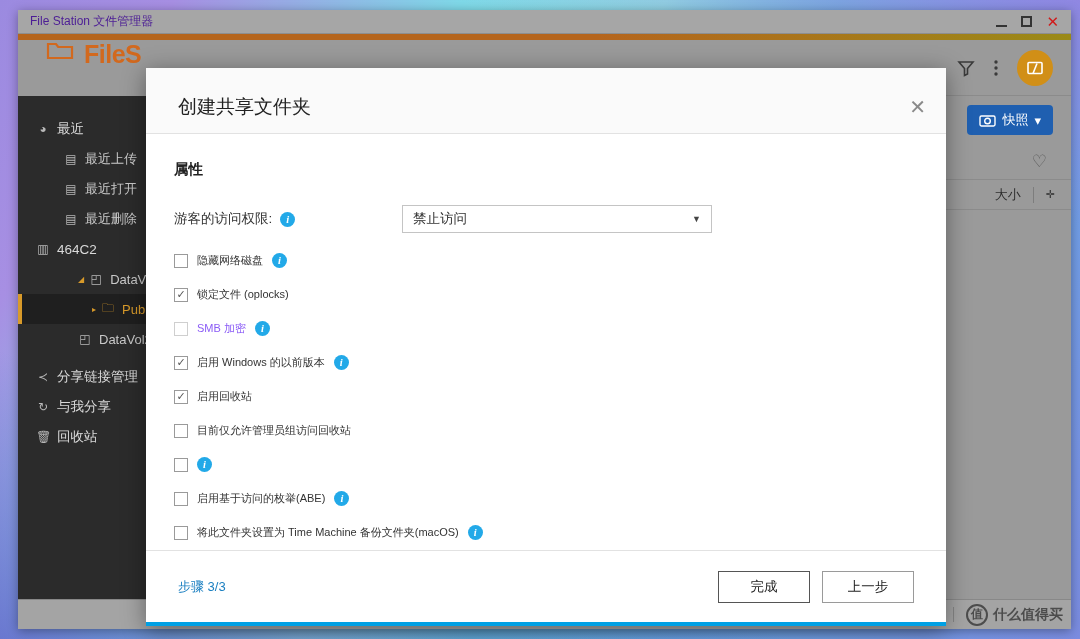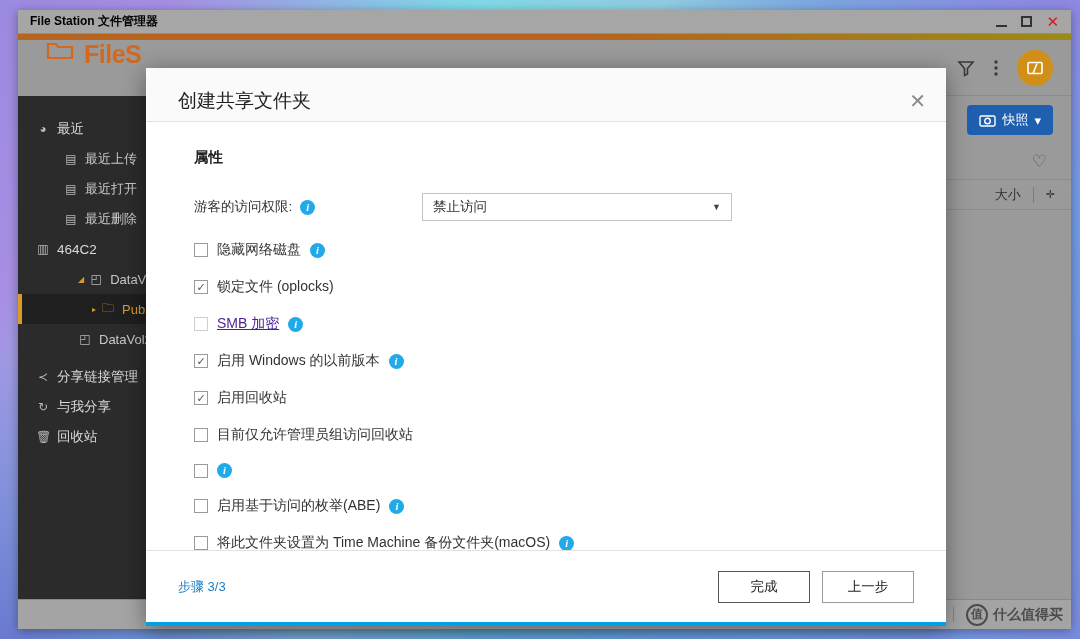--- a/index.html
+++ b/index.html
@@ -26,21 +26,21 @@
     background: #9a9a9a;
     box-shadow: 0 2px 10px rgba(0,0,0,0.35);
     display: flex; flex-direction: column;
   }
   .titlebar {
     height: 24px; background: #a6a6a6;
     display: flex; align-items: center;
     padding: 0 6px 0 12px; flex: none;
     border-bottom: 1px solid #8e8e8e;
   }
-  .titlebar-text { font-size: 12px; color: #000000; font-weight: bold; }
+  .titlebar-text { font-size: 12px; color: #4c1d95; }
   .win-controls { margin-left: auto; display: flex; align-items: center; gap: 14px; padding-right: 6px; }
   .win-btn { font-size: 13px; color: #2a2a2a; line-height: 1; cursor: default; }
   .win-btn.close { color: #d11a1a; font-size: 15px; font-weight: bold; }
   .win-min { width: 11px; height: 2px; background: #333; display: inline-block; }
   .win-max { width: 11px; height: 11px; border: 2px solid #333; display: inline-block; }
 
   
   .app {
     flex: 1; display: flex; flex-direction: column;
     background: #9a9a9a; position: relative; min-height: 0;
@@ -142,44 +142,44 @@
   }
 
   
   .modal {
     position: absolute; left: 128px; top: 28px; width: 800px; height: 558px;
     background: #fff; border-bottom: 4px solid #00a0e4;
     box-shadow: 0 4px 22px rgba(0,0,0,0.4);
     display: flex; flex-direction: column; z-index: 20;
   }
   .modal-header {
-    height: 54px; background: #fafafa; border-bottom: 1px solid #e2e2e2;
+    height: 66px; background: #fafafa; border-bottom: 1px solid #e2e2e2;
     display: flex; align-items: center; padding: 12px 20px 0 32px; flex: none; gap: 20px;
   }
   .modal-title { font-size: 19px; color: #222; font-weight: normal; }
   .modal-close { margin-left: auto; font-size: 20px; color: #8a8a8a; cursor: default; }
-  .modal-body { flex: 1; padding: 26px 32px 0 48px; overflow: hidden; }
+  .modal-body { flex: 1; padding: 26px 32px 0 28px; overflow: hidden; }
   .section-title { font-size: 14.5px; font-weight: bold; color: #222; margin-bottom: 26px; }
   .field-row { display: flex; align-items: center; margin-bottom: 20px; }
   .field-label { font-size: 13.5px; color: #333; width: 228px; display: flex; align-items: center; gap: 8px; }
   .select {
     width: 310px; height: 28px; border: 1px solid #c4c4c4; background: #fff;
     display: flex; align-items: center; padding: 0 10px; font-size: 13.5px; color: #333;
     cursor: default;
   }
   .select .arrow { margin-left: auto; font-size: 9px; color: #444; }
   .chk-row { display: flex; align-items: center; gap: 9px; margin-bottom: 19px; }
   .chk {
     width: 14px; height: 14px; border: 1px solid #9a9a9a; background: #fff;
     flex: none; display: flex; align-items: center; justify-content: center;
     font-size: 11px; color: #555; cursor: default;
   }
   .chk.disabled { border-color: #cfcfcf; }
-  .chk-label { font-size: 14px; color: #333; }
-  .chk-row.disabled .chk-label { color: #4c1d95; text-decoration: underline; }
+  .chk-label { font-size: 11px; color: #333; }
+  .chk-row.disabled .chk-label { color: #8b5cf6; }
   .info-ico {
     width: 15px; height: 15px; border-radius: 50%; background: #22a9e8;
     color: #fff; font-size: 10.5px; font-weight: bold; font-style: italic;
     display: inline-flex; align-items: center; justify-content: center;
     font-family: "Liberation Serif", serif; flex: none;
   }
   .modal-footer {
     height: 72px; border-top: 1px solid #e2e2e2; display: flex; align-items: center;
     padding: 0 32px; flex: none; background: #fff;
   }

